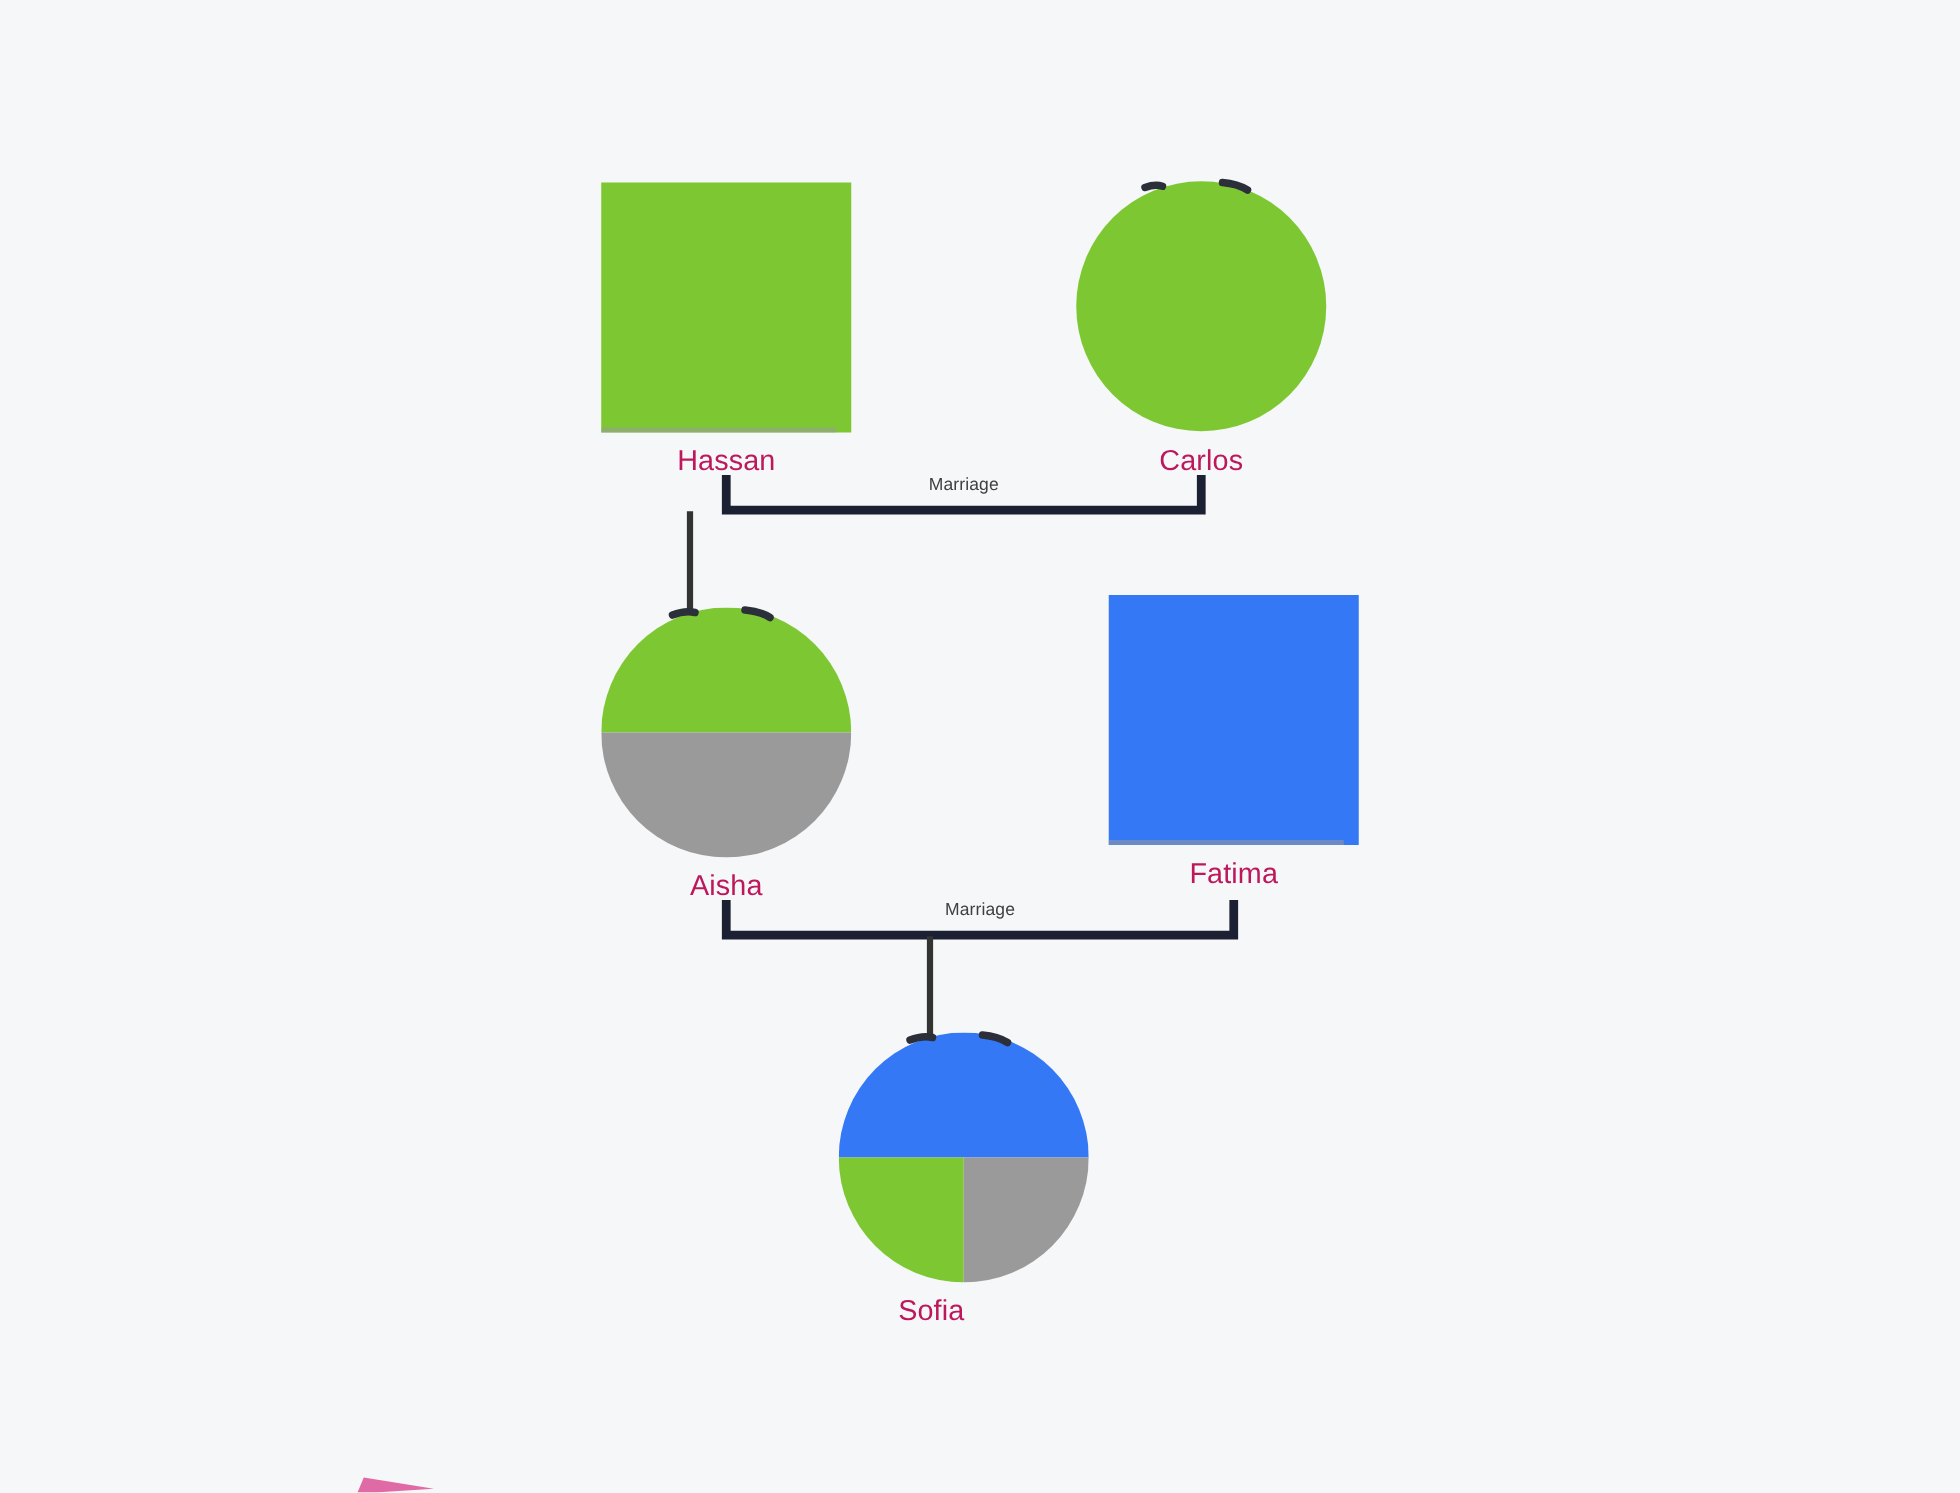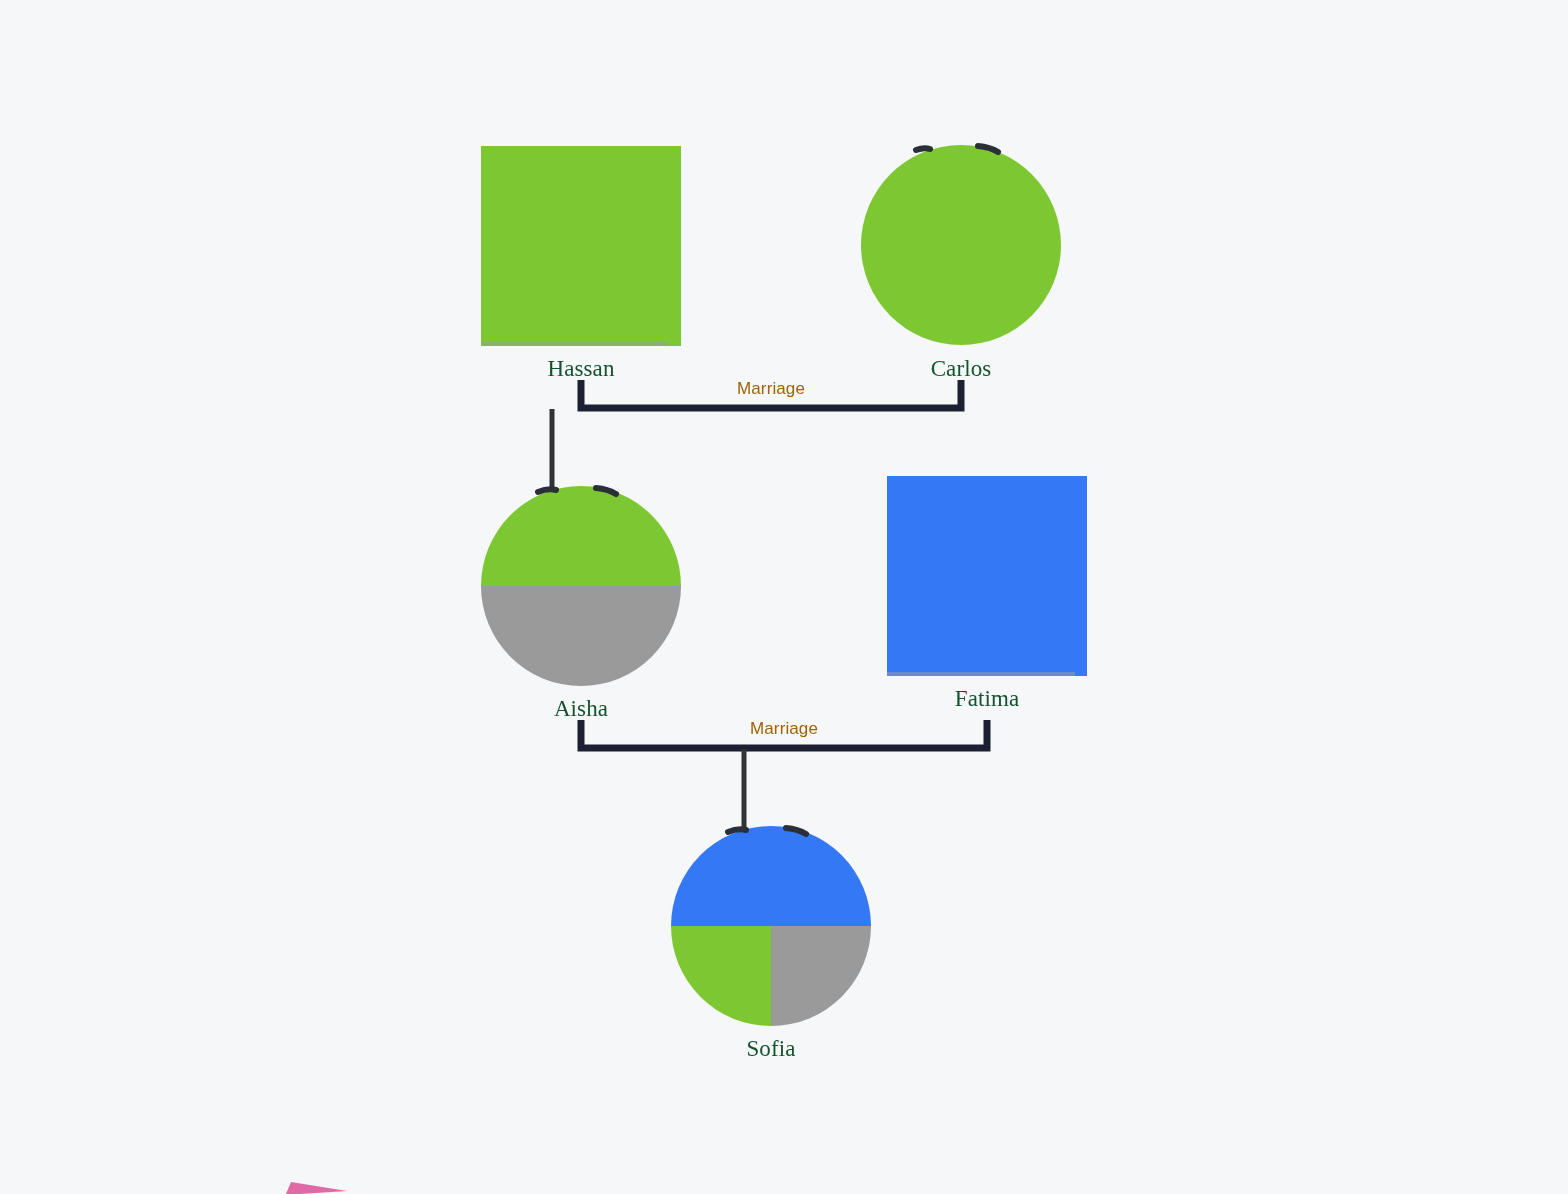--- a/index.html
+++ b/index.html
@@ -16,32 +16,31 @@
     position: relative;
   }
   #genogram-canvas {
     position: absolute;
     inset: 0;
     width: 1568px;
     height: 1194px;
   }
   .node-label {
     position: absolute;
-    color: #14532d;
+    color: #be185d;
     font-size: 23px;
     line-height: 1;
     white-space: nowrap;
     transform: translateX(-50%);
     letter-spacing: 0.1px;
-    font-family: Liberation Serif, serif;
   }
   .rel-label {
     position: absolute;
-    color: #a16207;
-    font-size: 17px;
+    color: #404040;
+    font-size: 14px;
     line-height: 1;
     white-space: nowrap;
     transform: translateX(-50%);
     letter-spacing: 0.1px;
   }
 </style>
 </head>
 <body>
 
 <svg id="genogram-canvas" viewBox="0 0 1568 1194" width="1568" height="1194">
@@ -110,16 +109,16 @@
 
   <g id="layer-artifacts">
     <path d="M 291 1182 L 347 1191 L 300 1194 L 286 1194 Z" fill="#e06aa6"></path>
   </g>
 </svg>
 
 <div class="node-label" style="left:581px; top:357px;">Hassan</div>
 <div class="node-label" style="left:961px; top:357px;">Carlos</div>
 <div class="node-label" style="left:581px; top:697px;">Aisha</div>
 <div class="node-label" style="left:987px; top:687px;">Fatima</div>
-<div class="node-label" style="left:771px; top:1037px;">Sofia</div>
+<div class="node-label" style="left:745px; top:1037px;">Sofia</div>
 
 <div class="rel-label" style="left:771px; top:380px;">Marriage</div>
 <div class="rel-label" style="left:784px; top:720px;">Marriage</div>
 
 </body></html>

